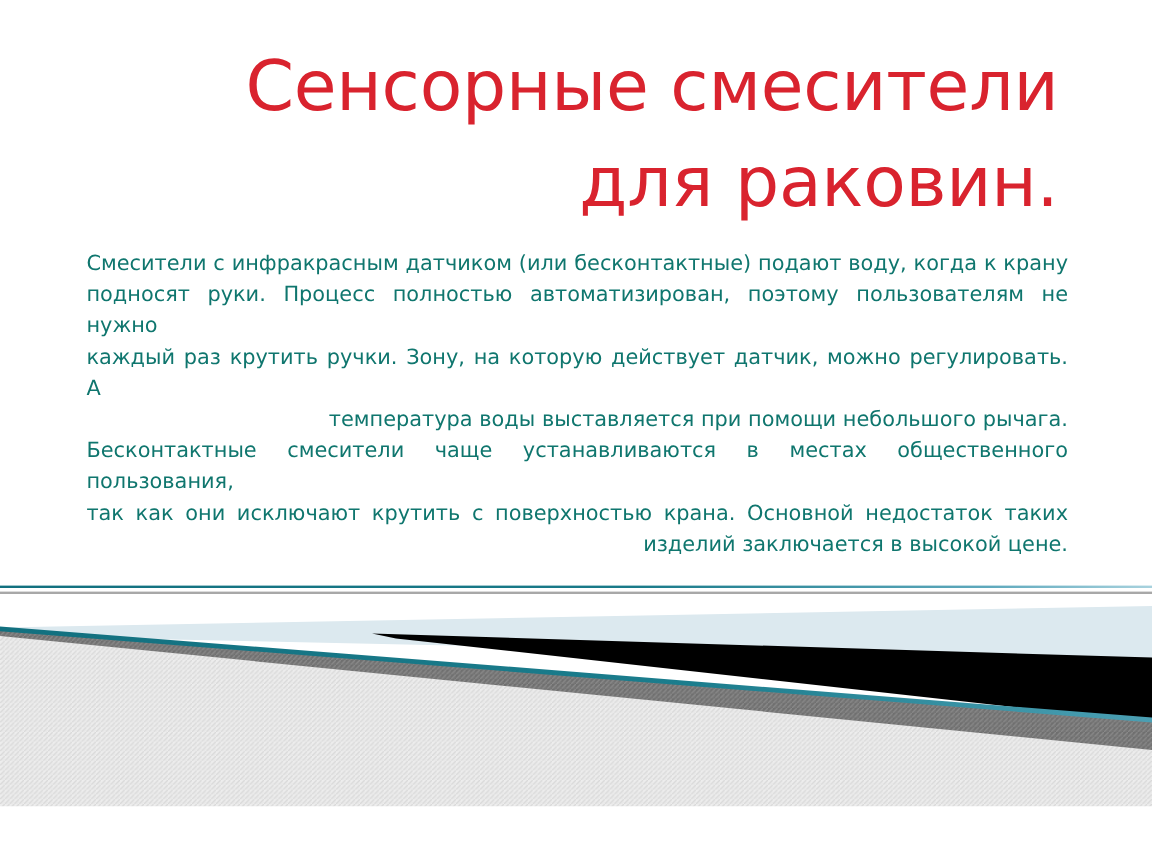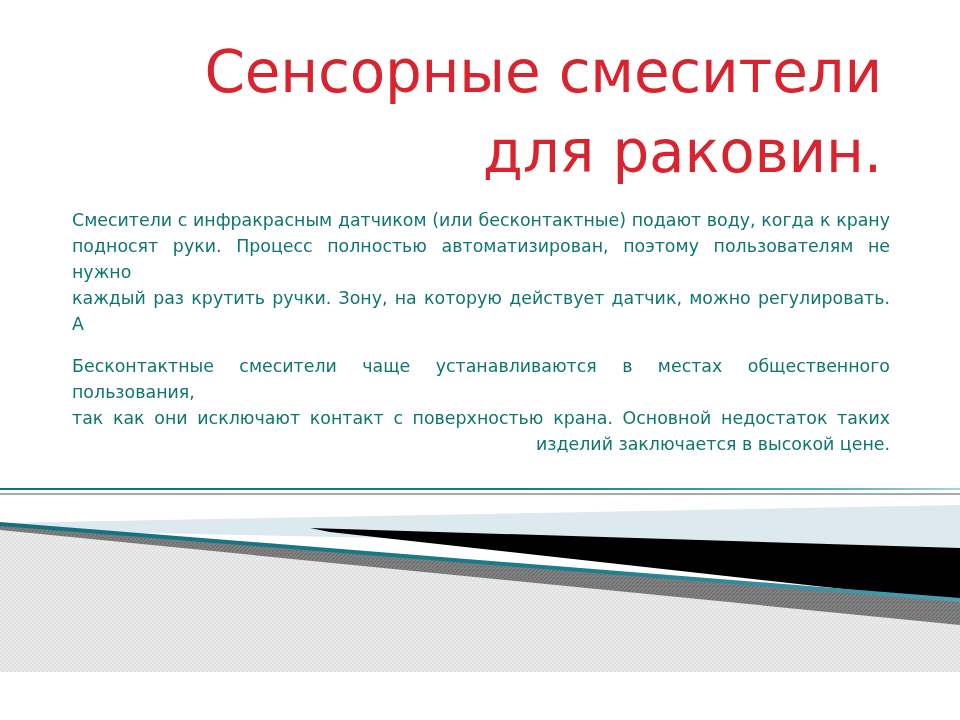--- a/index.html
+++ b/index.html
@@ -41,21 +41,21 @@
     width: 818px;
     color: #0f766e;
     font-size: 17.4px;
     line-height: 1.495;
   }
   .para {
     text-align: justify;
     text-justify: inter-word;
     margin: 0;
   }
-  .para + .para { margin-top: 16px; }
+  .para + .para { margin-top: 0px; }
   .para .lastline {
     display: block;
     text-align: right;
   }
   .para .jline {
     display: block;
     text-align: justify;
     text-align-last: justify;
   }
 
@@ -94,25 +94,26 @@
 
   <div id="title-block">Сенсорные смесители
 для раковин.</div>
 
   <div id="body-block">
 
     <p class="para">
       <span class="jline">Смесители с инфракрасным датчиком (или бесконтактные) подают воду, когда к крану</span>
       <span class="jline">подносят руки. Процесс полностью автоматизирован, поэтому пользователям не нужно</span>
       <span class="jline">каждый раз крутить ручки. Зону, на которую действует датчик, можно регулировать. А</span>
+      <span class="lastline">температура воды выставляется при помощи небольшого рычага.</span>
     </p>
 
     <p class="para">
       <span class="jline">Бесконтактные смесители чаще устанавливаются в местах общественного пользования,</span>
-      <span class="jline">так как они исключают контакт с поверхностью крана. Основной недостаток таких</span>
+      <span class="jline">так как они исключают крутить с поверхностью крана. Основной недостаток таких</span>
       <span class="lastline">изделий заключается в высокой цене.</span>
     </p>
 
   </div>
 
   <div id="footer-art">
 
     <div id="rule-teal"></div>
     <div id="rule-gray"></div>
 

